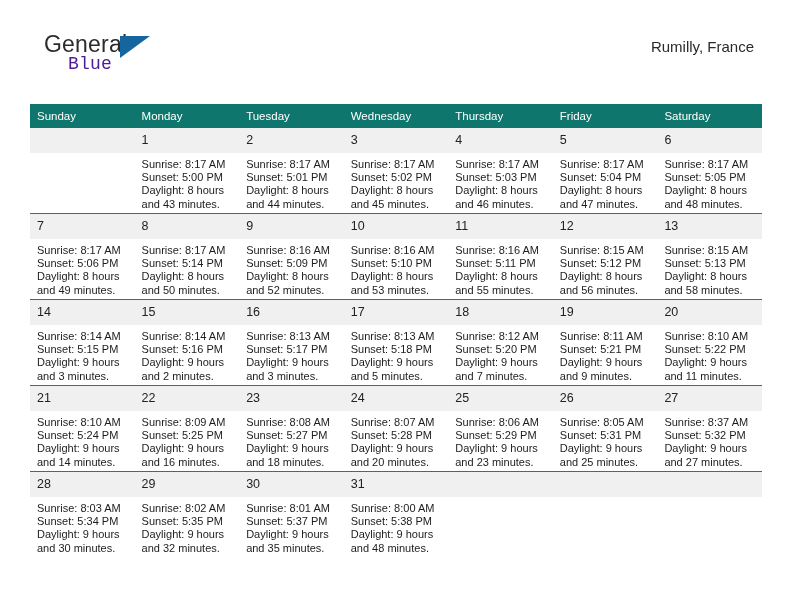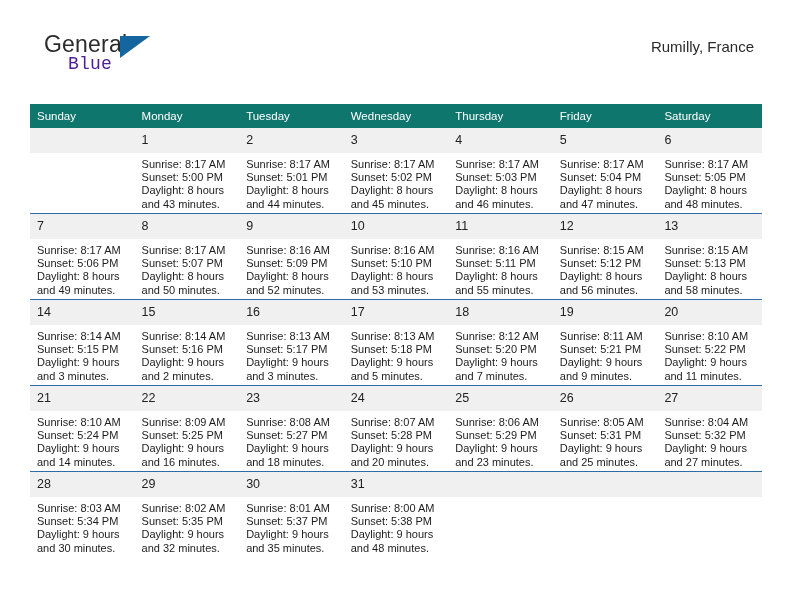--- a/index.html
+++ b/index.html
@@ -237,21 +237,21 @@
               <div>Sunrise: 8:17 AM</div>
               <div>Sunset: 5:06 PM</div>
               <div>Daylight: 8 hours</div>
               <div>and 49 minutes.</div>
             </div>
           </td>
           <td>
             <div class="daynum">8</div>
             <div class="details">
               <div>Sunrise: 8:17 AM</div>
-              <div>Sunset: 5:07 PM</div>
+              <div>Sunset: 5:14 PM</div>
               <div>Daylight: 8 hours</div>
               <div>and 50 minutes.</div>
             </div>
           </td>
           <td>
             <div class="daynum">9</div>
             <div class="details">
               <div>Sunrise: 8:16 AM</div>
               <div>Sunset: 5:09 PM</div>
               <div>Daylight: 8 hours</div>
@@ -411,21 +411,21 @@
             <div class="details">
               <div>Sunrise: 8:05 AM</div>
               <div>Sunset: 5:31 PM</div>
               <div>Daylight: 9 hours</div>
               <div>and 25 minutes.</div>
             </div>
           </td>
           <td>
             <div class="daynum">27</div>
             <div class="details">
-              <div>Sunrise: 8:04 AM</div>
+              <div>Sunrise: 8:37 AM</div>
               <div>Sunset: 5:32 PM</div>
               <div>Daylight: 9 hours</div>
               <div>and 27 minutes.</div>
             </div>
           </td>
         </tr>
         <tr class="week-5">
           <td>
             <div class="daynum">28</div>
             <div class="details">

